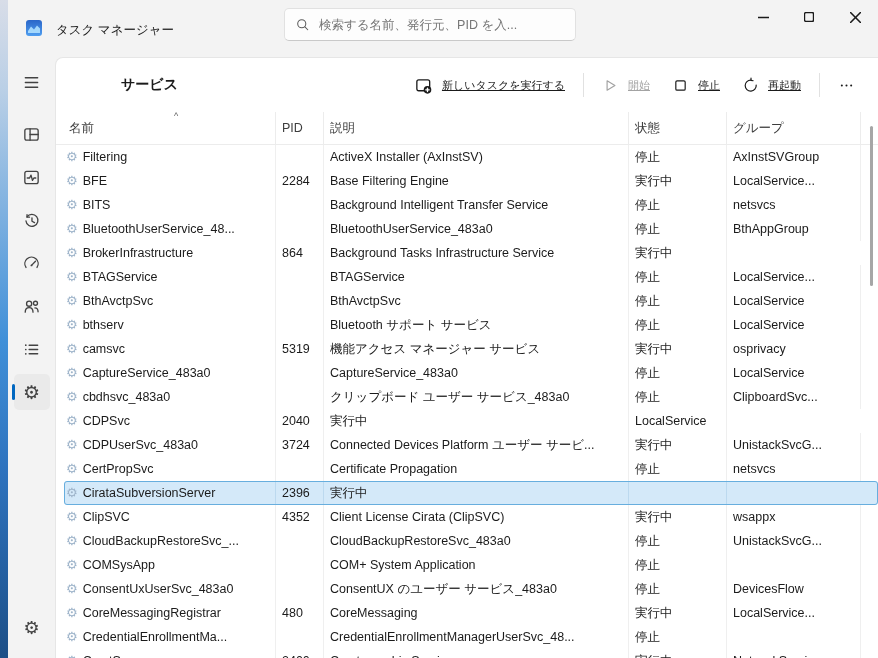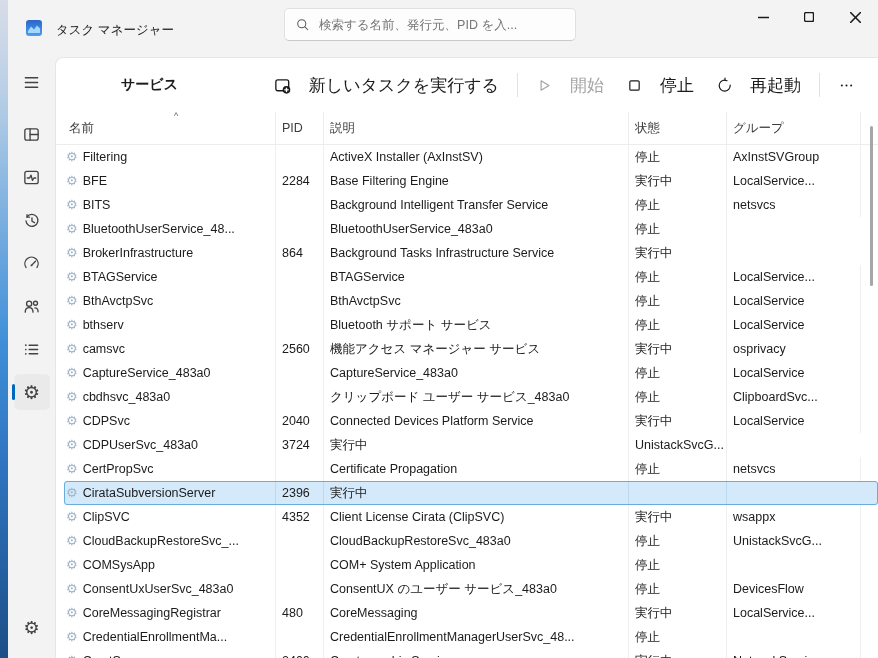--- a/index.html
+++ b/index.html
@@ -46,22 +46,22 @@
   .nav-item .glyph { font-size:18px; color:#424242; }
   .sidebar .spacer { flex:1; }
 
   
   .card { flex:1; background:#fff; border:1px solid #e6e6e6; border-right:none; border-bottom:none;
     border-top-left-radius:8px; position:relative; display:flex; flex-direction:column; overflow:hidden; min-width:0; }
 
   .card-header { height:54px; flex:0 0 auto; display:flex; align-items:center; padding:0 12px 0 17px; }
   .page-title { font-size:14px; font-weight:bold;margin-left:48px; }
   .toolbar { margin-left:auto; display:flex; align-items:center; }
-  .tbtn { display:flex; align-items:center; gap:17px; padding:7px 11px; border-radius:5px;
-    color:#1b1b1b; white-space:nowrap; background:transparent; border:none; font:inherit; font-size:17px; }
+  .tbtn { display:flex; align-items:center; gap:9px; padding:7px 11px; border-radius:5px;
+    color:#1b1b1b; white-space:nowrap; background:transparent; border:none; font:inherit; font-size:11px;text-decoration:underline; }
   .tbtn.disabled { color:#a3a3a3; }
   .tb-sep { width:1px; height:24px; background:#e1e1e1; margin:0 7px; }
 
   
   .grid-cols { display:grid; grid-template-columns:212px 48px 305px 98px 134px; }
   .table-header { height:33px; flex:0 0 auto; padding-left:8px; border-bottom:1px solid #ececec; }
   .hcell { display:flex; align-items:center; border-right:1px solid #ececec; color:#3d3d3d; position:relative;
     padding-left:6px; overflow:hidden; white-space:nowrap; }
   .hcell.name { padding-left:5px; }
   .sort-caret { position:absolute; top:-1px; left:110px; font-size:9px; color:#606060; }
@@ -318,20 +318,21 @@
             <div class="cell">netsvcs</div>
           </div>
           <div class="trow grid-cols">
             <div class="cell name">
               <span><span class="glyph row-gear">⚙</span></span>
               <span>BluetoothUserService_48...</span>
             </div>
             <div class="cell"></div>
             <div class="cell">BluetoothUserService_483a0</div>
             <div class="cell">停止</div>
+            <div class="cell">BthAppGroup</div>
           </div>
           <div class="trow grid-cols">
             <div class="cell name">
               <span><span class="glyph row-gear">⚙</span></span>
               <span>BrokerInfrastructure</span>
             </div>
             <div class="cell">864</div>
             <div class="cell">Background Tasks Infrastructure Service</div>
             <div class="cell">実行中</div>
           </div>
@@ -363,21 +364,21 @@
             <div class="cell"></div>
             <div class="cell">Bluetooth サポート サービス</div>
             <div class="cell">停止</div>
             <div class="cell">LocalService</div>
           </div>
           <div class="trow grid-cols">
             <div class="cell name">
               <span><span class="glyph row-gear">⚙</span></span>
               <span>camsvc</span>
             </div>
-            <div class="cell">2560</div>
+            <div class="cell">5319</div>
             <div class="cell">機能アクセス マネージャー サービス</div>
             <div class="cell">実行中</div>
             <div class="cell">osprivacy</div>
           </div>
           <div class="trow grid-cols">
             <div class="cell name">
               <span><span class="glyph row-gear">⚙</span></span>
               <span>CaptureService_483a0</span>
             </div>
             <div class="cell"></div>
@@ -394,30 +395,30 @@
             <div class="cell">クリップボード ユーザー サービス_483a0</div>
             <div class="cell">停止</div>
             <div class="cell">ClipboardSvc...</div>
           </div>
           <div class="trow grid-cols">
             <div class="cell name">
               <span><span class="glyph row-gear">⚙</span></span>
               <span>CDPSvc</span>
             </div>
             <div class="cell">2040</div>
-            <div class="cell">Connected Devices Platform Service</div>
             <div class="cell">実行中</div>
             <div class="cell">LocalService</div>
           </div>
           <div class="trow grid-cols">
             <div class="cell name">
               <span><span class="glyph row-gear">⚙</span></span>
               <span>CDPUserSvc_483a0</span>
             </div>
             <div class="cell">3724</div>
+            <div class="cell">Connected Devices Platform ユーザー サービ...</div>
             <div class="cell">実行中</div>
             <div class="cell">UnistackSvcG...</div>
           </div>
           <div class="trow grid-cols">
             <div class="cell name">
               <span><span class="glyph row-gear">⚙</span></span>
               <span>CertPropSvc</span>
             </div>
             <div class="cell"></div>
             <div class="cell">Certificate Propagation</div>

